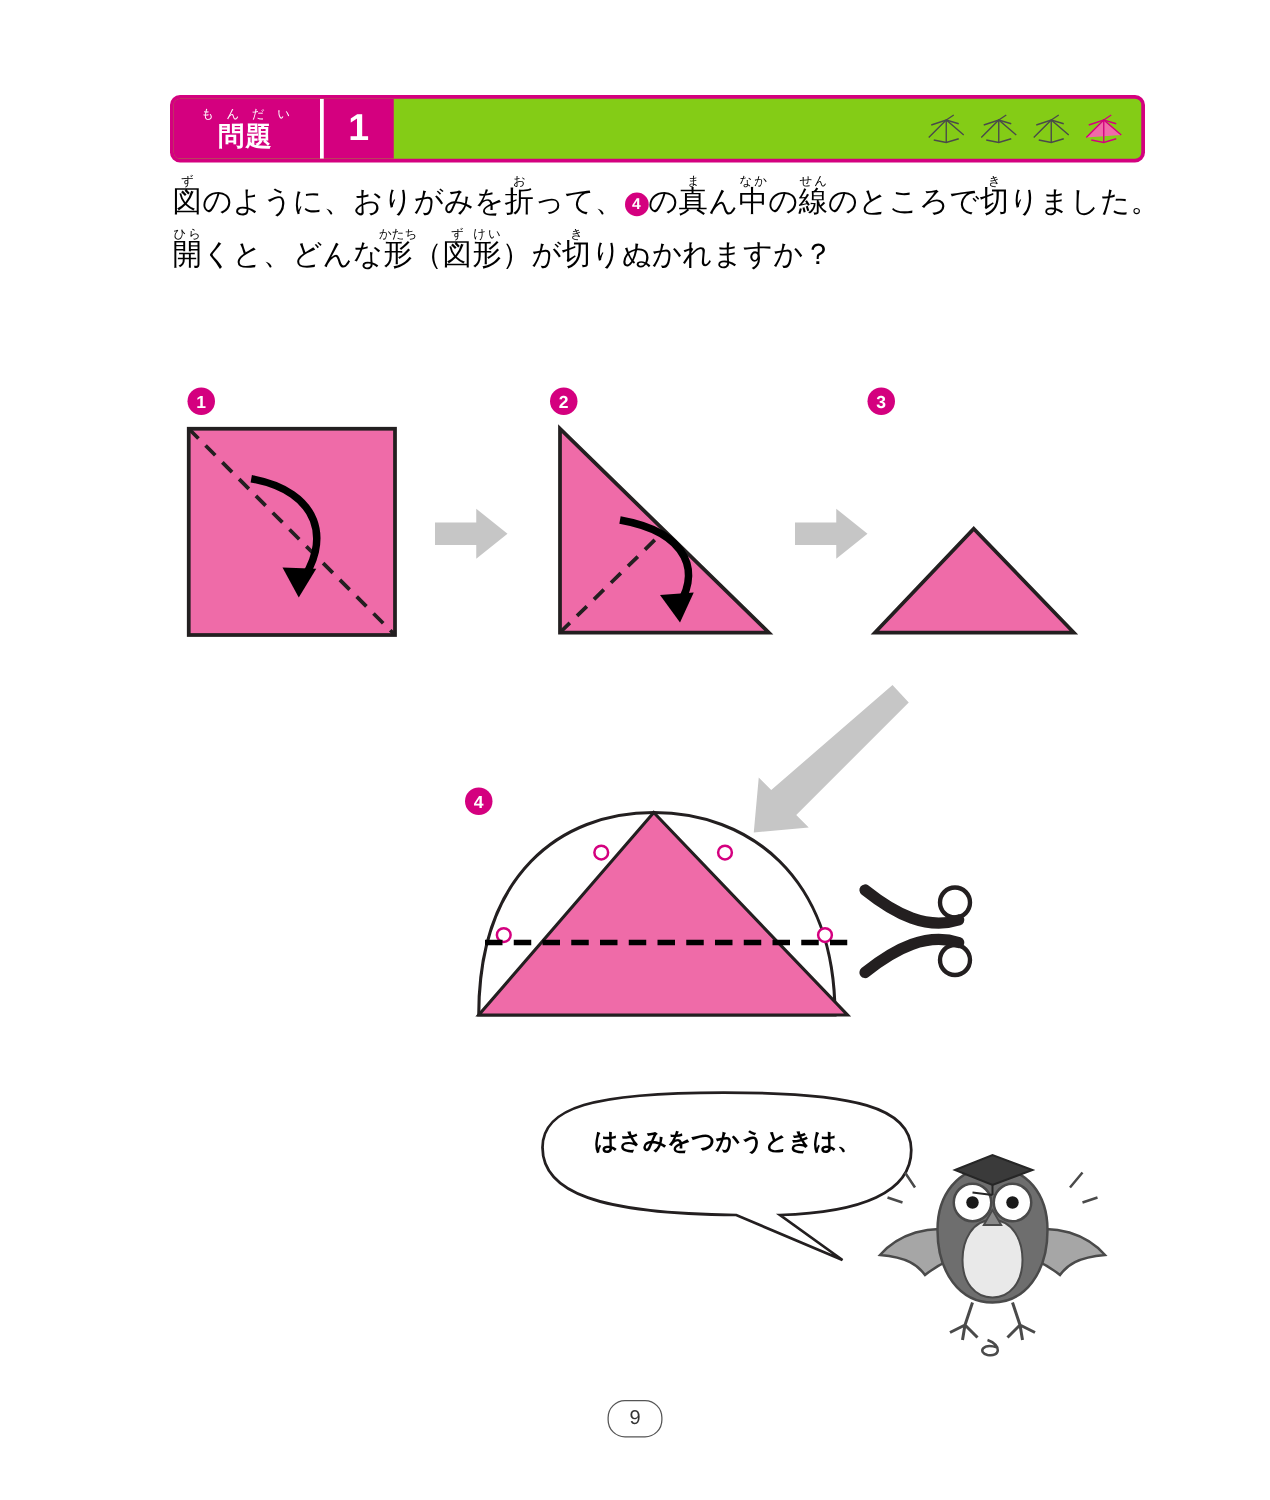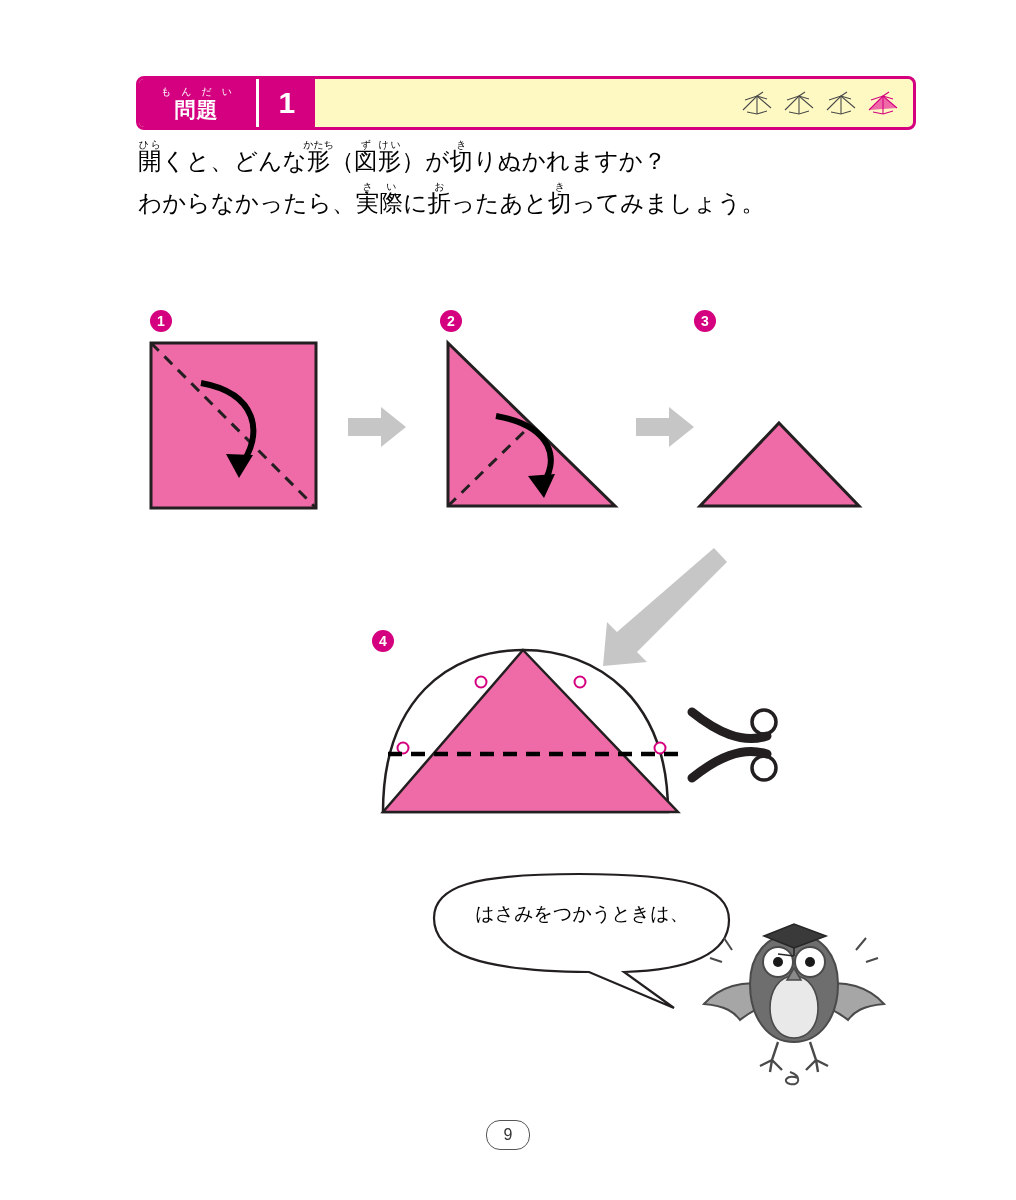--- a/index.html
+++ b/index.html
@@ -23,21 +23,21 @@
   
   .header {
     position: absolute;
     left: 136px;
     top: 76px;
     width: 780px;
     height: 54px;
     box-sizing: border-box;
     border: 3px solid #d4007f;
     border-radius: 8px;
-    background: #fef9c3;
+    background: #84cc16;
     display: flex;
     align-items: stretch;
     overflow: hidden;
   }
   .header-label {
     background: #d4007f;
     color: #ffffff;
     display: flex;
     align-items: center;
     justify-content: center;
@@ -150,20 +150,21 @@
   
   .bubble-text {
     position: absolute;
     left: 452px;
     top: 898px;
     width: 260px;
     font-size: 19px;
     line-height: 31px;
     text-align: center;
     color: #000;
+    font-weight: bold;
   }
   svg { display: block; }
   .fig { position: absolute; }
 </style>
 </head>
 <body>
 
 <div class="page">
 
   <div class="header">
@@ -212,24 +213,25 @@
             <path d="M10 24 L20 26 L30 23"></path>
             <path d="M20 8 L26 4"></path>
           </g>
         </svg>
       </div>
     </div>
   </div>
 
   <div class="body-text">
     <div class="line">
-      <ruby>開<rt>ひら</rt></ruby>くと、どんな<ruby>形<rt>かたち</rt></ruby>（<ruby>図<rt>ず</rt></ruby><ruby>形<rt>けい</rt></ruby>）が<ruby>切<rt>き</rt></ruby>りぬかれますか？
+      <span>
+        <ruby>図<rt>ず</rt></ruby>のように、おりがみを<ruby>折<rt>お</rt></ruby>って、</span><span class="inline-badge">4</span><span>の<ruby>真<rt>ま</rt></ruby>ん<ruby>中<rt>なか</rt></ruby>の<ruby>線<rt>せん</rt></ruby>のところで<ruby>切<rt>き</rt></ruby>りました。</span>
     </div>
     <div class="line">
-      わからなかったら、<ruby>実際<rt>さい</rt></ruby>に<ruby>折<rt>お</rt></ruby>ったあと<ruby>切<rt>き</rt></ruby>ってみましょう。
+      <ruby>開<rt>ひら</rt></ruby>くと、どんな<ruby>形<rt>かたち</rt></ruby>（<ruby>図<rt>ず</rt></ruby><ruby>形<rt>けい</rt></ruby>）が<ruby>切<rt>き</rt></ruby>りぬかれますか？
     </div>
   </div>
 
   <div class="badge" style="left:150px; top:310px;">1</div>
   <div class="badge" style="left:440px; top:310px;">2</div>
   <div class="badge" style="left:694px; top:310px;">3</div>
   <div class="badge" style="left:372px; top:630px;">4</div>
 
   <div class="fig" style="left:146px; top:338px;">
     <svg width="175" height="175" viewBox="0 0 175 175">

